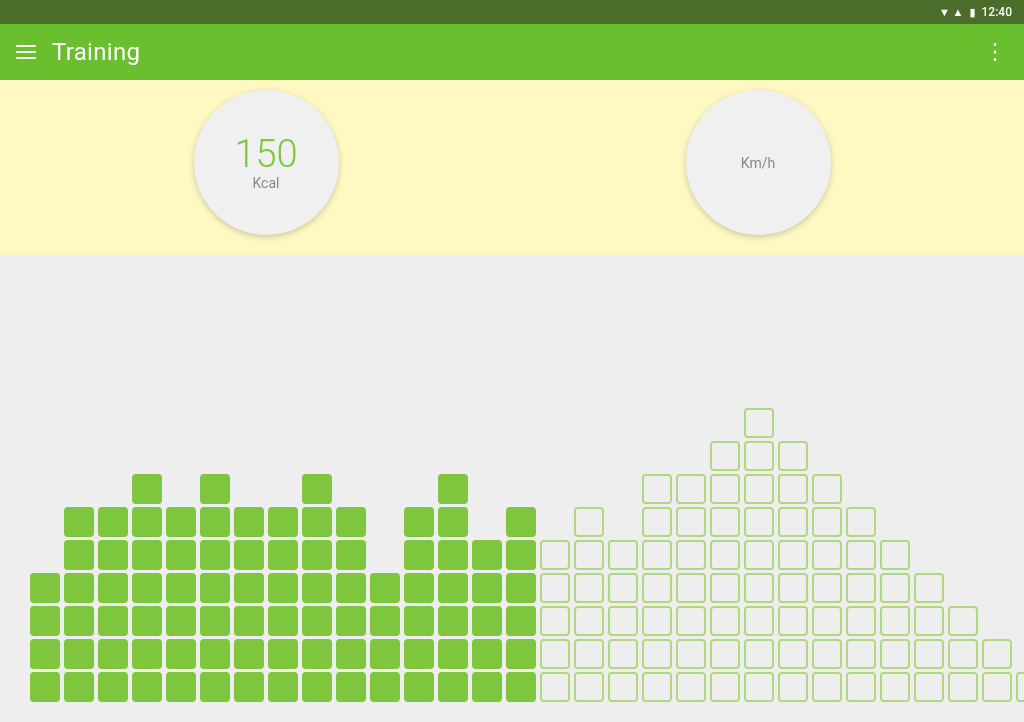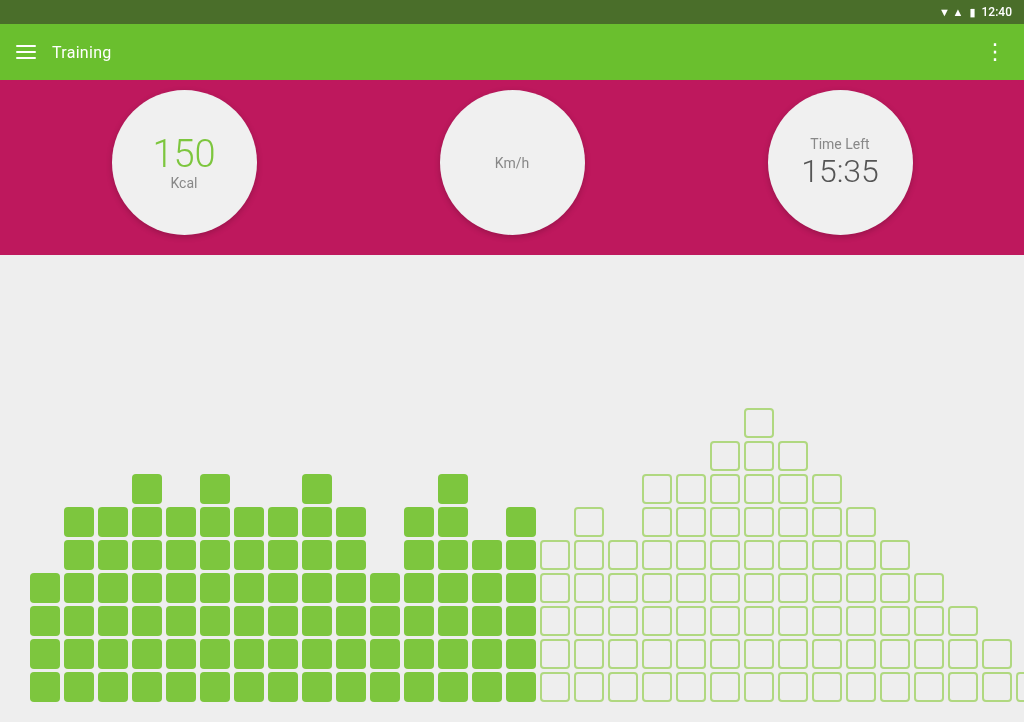--- a/index.html
+++ b/index.html
@@ -53,35 +53,35 @@
     }
     #menu-icon span {
       display: block;
       width: 20px;
       height: 2px;
       background: white;
       border-radius: 1px;
     }
     #app-title {
       color: white;
-      font-size: 16px;
+      font-size: 24px;
       font-weight: 400;
       letter-spacing: 0.3px;
     }
     #more-icon {
       color: white;
       font-size: 22px;
       cursor: pointer;
       letter-spacing: 2px;
       line-height: 1;
     }
 
     
     #metrics-bar {
-      background: #be185d;
+      background: #fef9c3;
       padding: 10px 20px 20px 20px;
       display: flex;
       justify-content: space-around;
       align-items: center;
     }
     .metric-circle {
       background: #f0f0f0;
       border-radius: 50%;
       width: 145px;
       height: 145px;
@@ -173,24 +173,20 @@
 </div>
 
 <div id="metrics-bar">
   <div class="metric-circle">
     <span class="metric-value">150</span>
     <span class="metric-unit">Kcal</span>
   </div>
   <div class="metric-circle">
     <span class="metric-unit">Km/h</span>
   </div>
-  <div class="metric-circle time-left">
-    <span class="metric-label">Time Left</span>
-    <span class="metric-value">15:35</span>
-  </div>
 </div>
 
 <div id="chart-area">
   <div id="bar-chart">
 
   <div class="bar-col">
         <div class="bar-cell filled"></div>
         <div class="bar-cell filled"></div>
         <div class="bar-cell filled"></div>
         <div class="bar-cell filled"></div>

